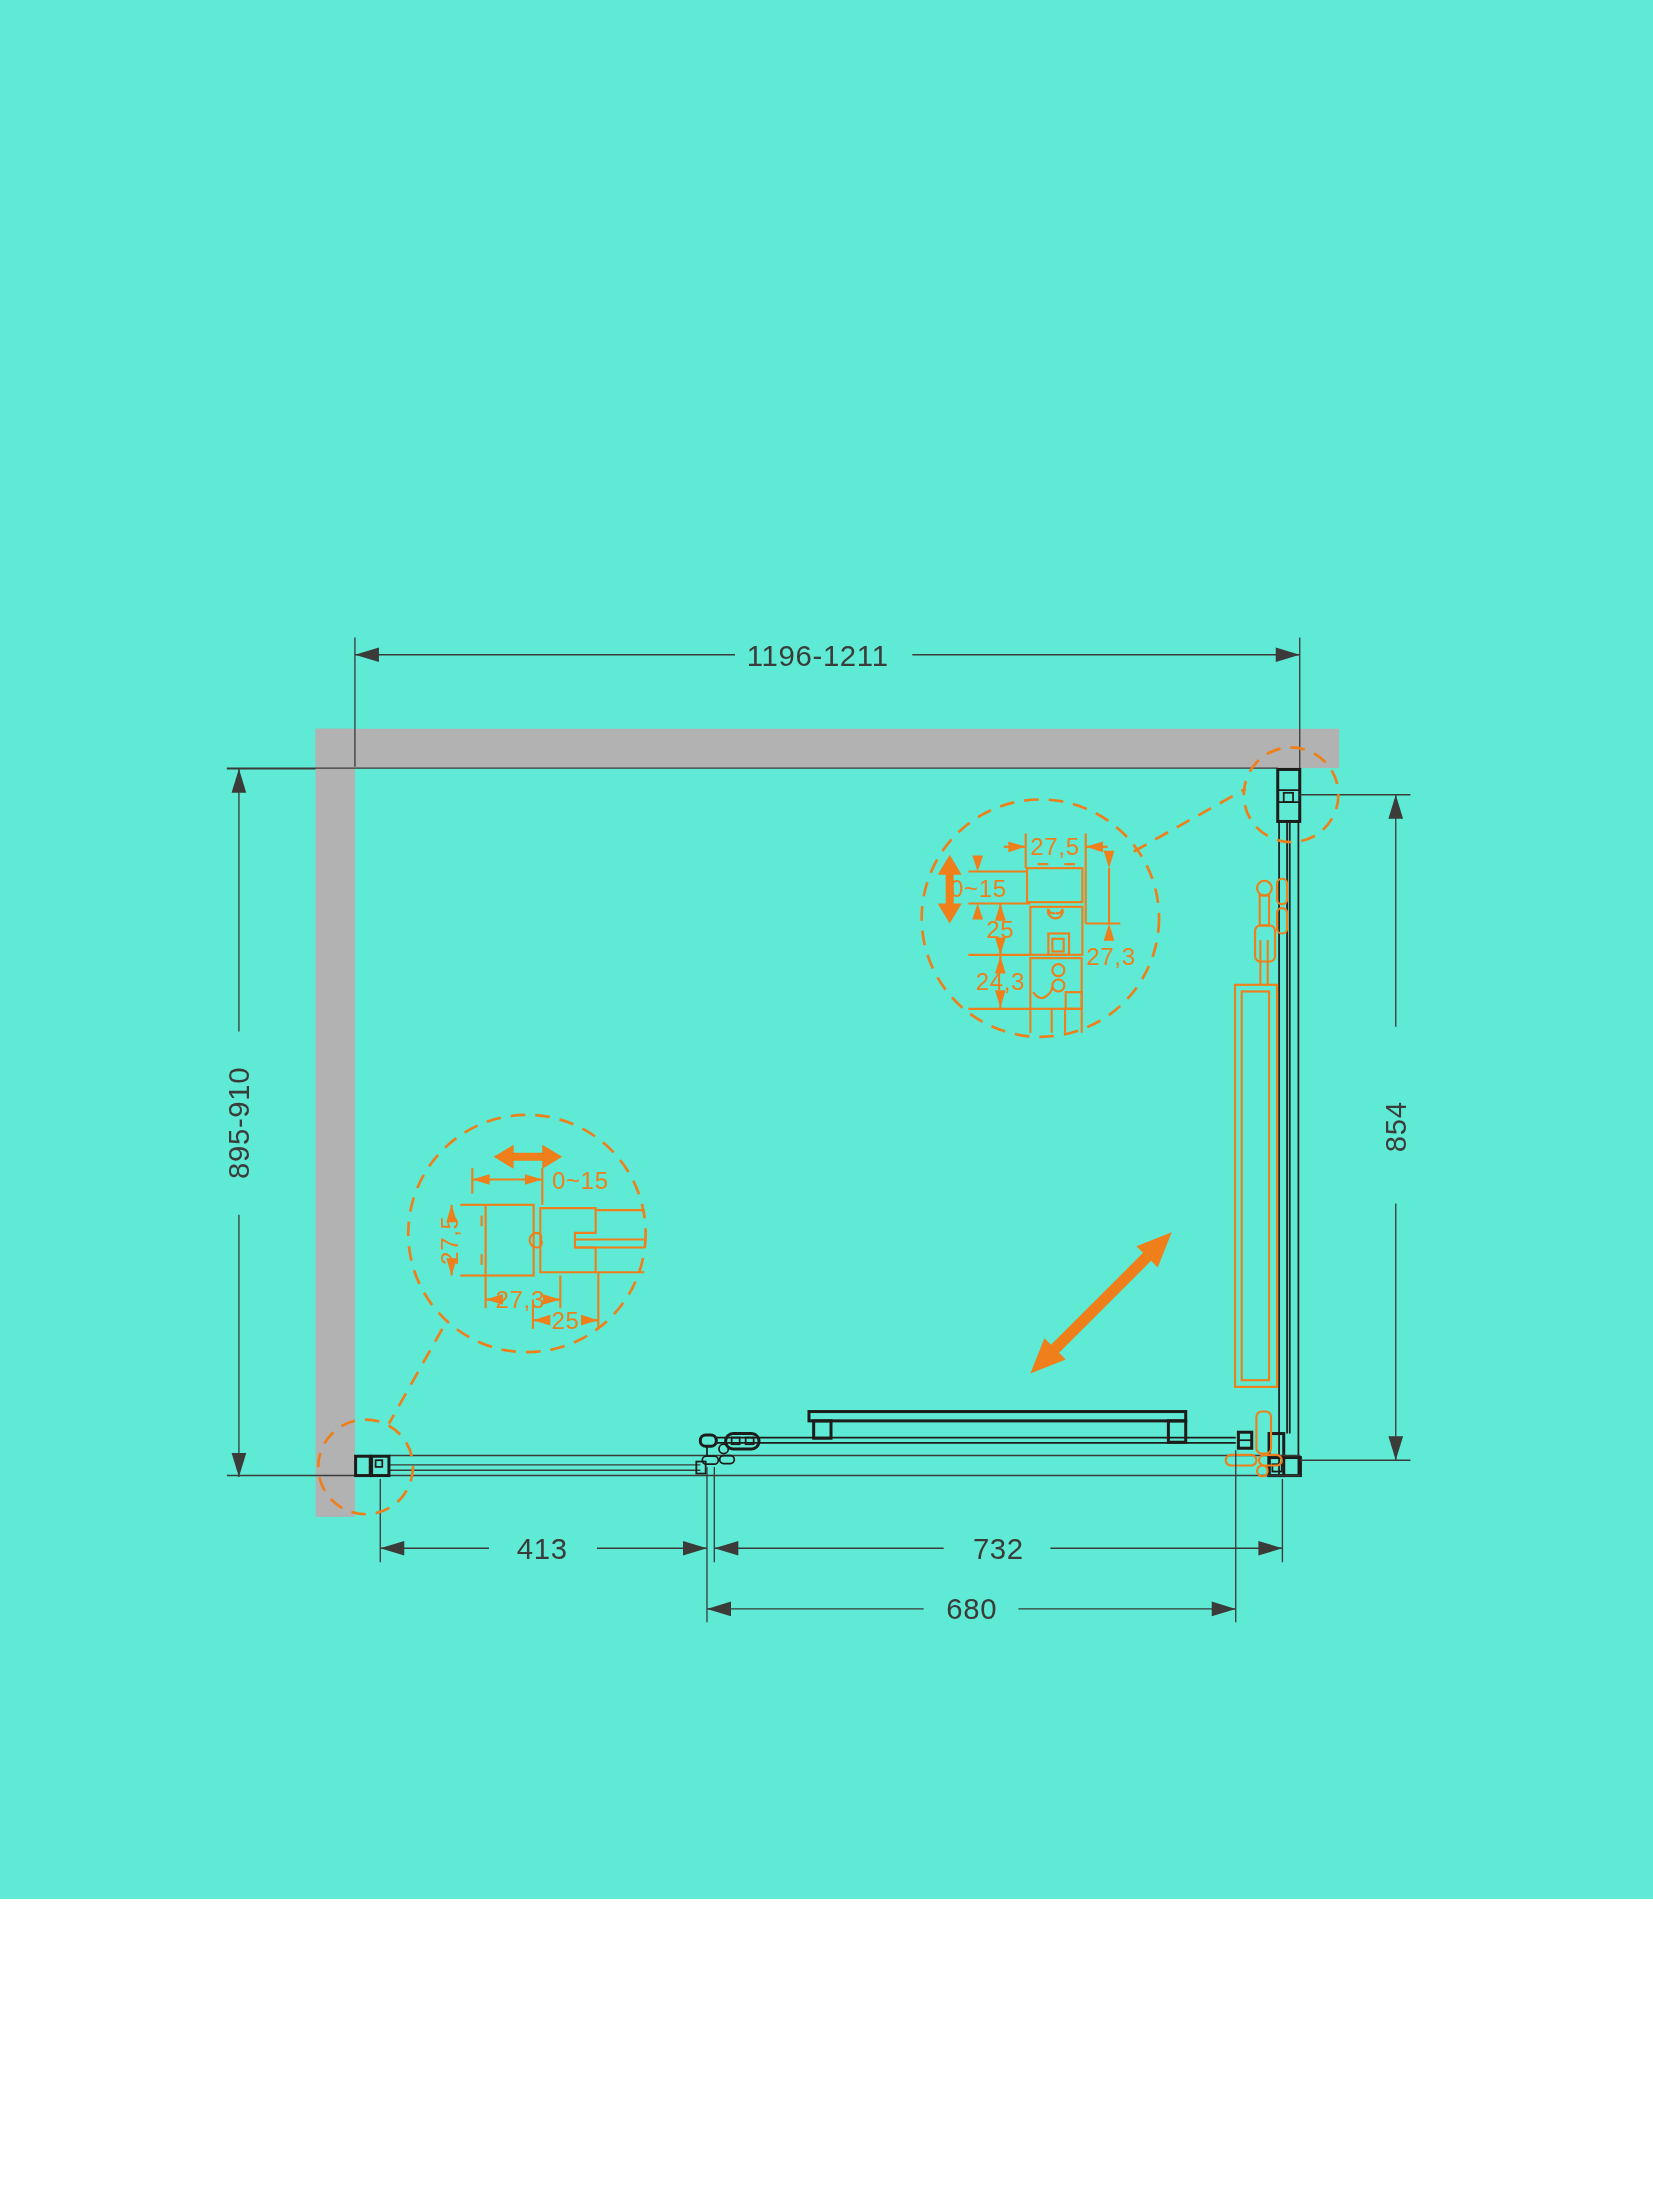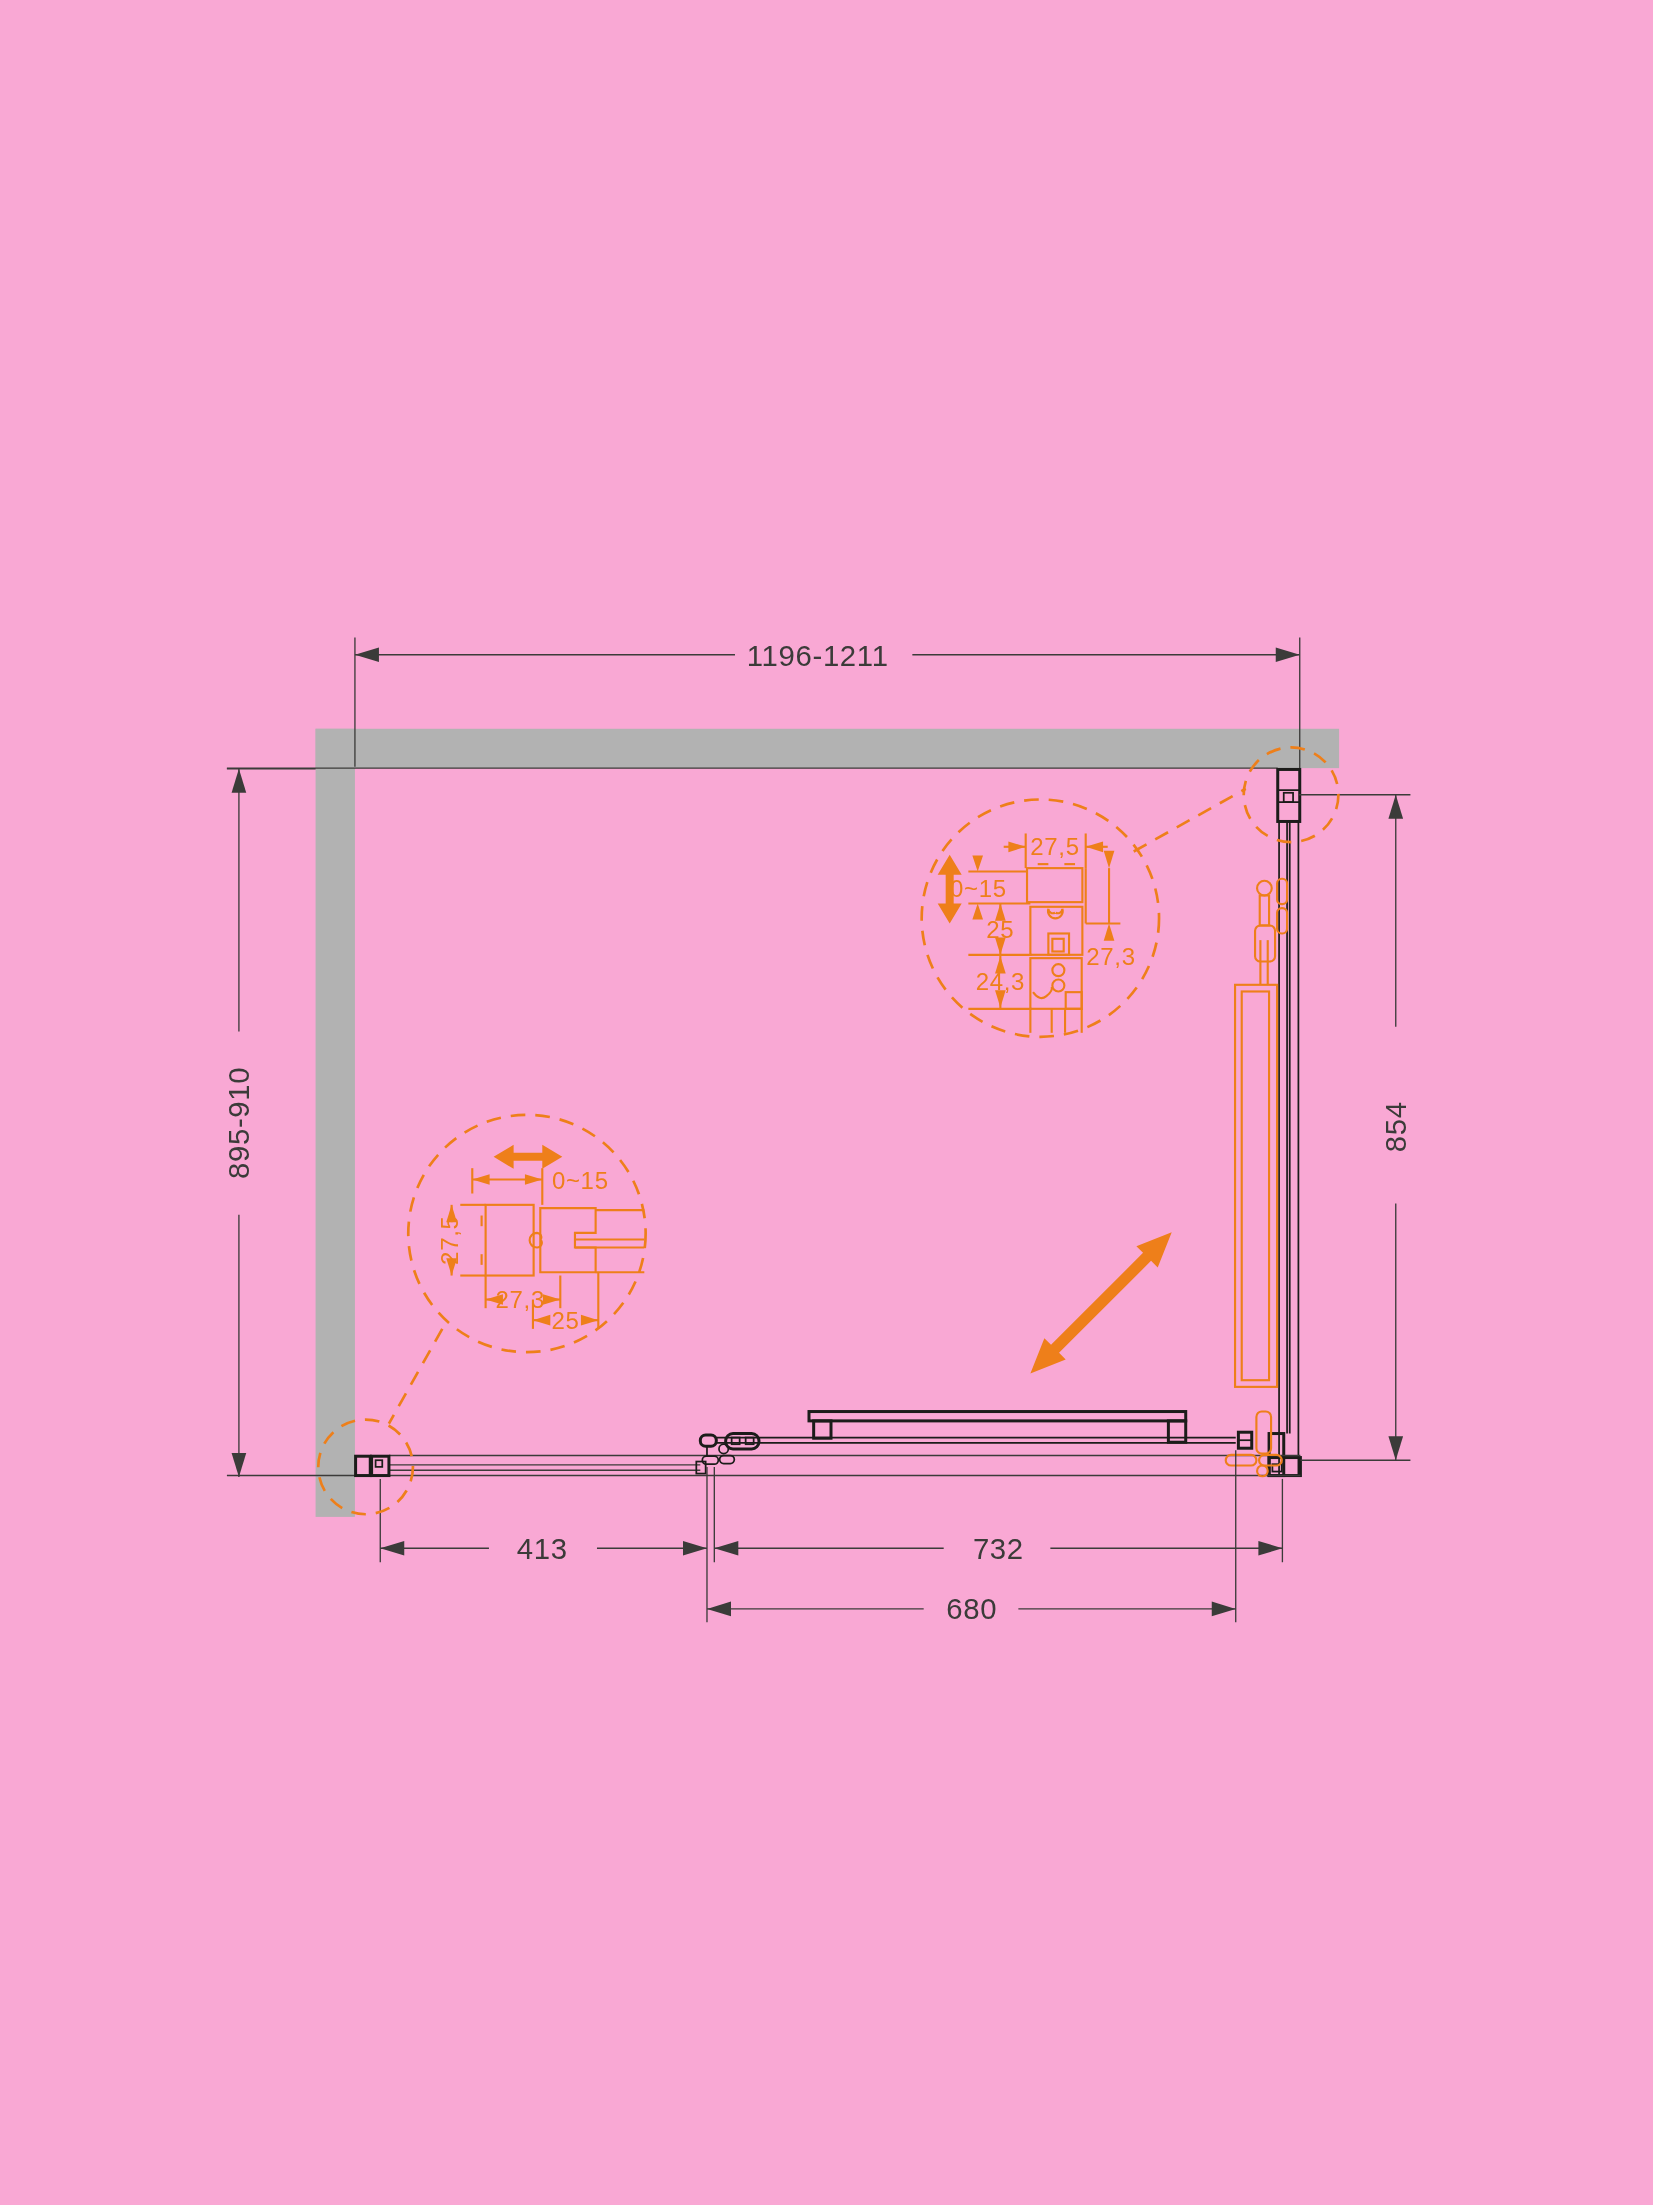--- a/index.html
+++ b/index.html
@@ -1,16 +1,16 @@
 <!DOCTYPE html>
 <html style="--accent: #EE7F1A; --wall: #B2B2B2; --line: #3B3B39; --profile: #1C1C1A;font-size:10.7px"><head>
 <meta charset="utf-8">
 <style>
   html,body{margin:0;padding:0;background:#ffffff;}
-  #stage{position:relative;width:1654px;height:2205px;background:#f9a8d4;overflow:hidden;
+  #stage{position:relative;width:1654px;height:1899px;background:#5eead4;overflow:hidden;
          font-family:"Liberation Sans", sans-serif;}
   svg{position:absolute;left:0;top:0;}
   text{font-family:"Liberation Sans", sans-serif;}
   .dimtxt{font-size:44px;fill:var(--line);letter-spacing:1px;}
   .dettxt{font-size:36px;fill:var(--accent);letter-spacing:1px;}
   .thin{stroke:var(--line);stroke-width:2.2;fill:none;}
   .dim{stroke:var(--line);stroke-width:2;fill:none;}
   .prof{stroke:var(--profile);stroke-width:4.5;fill:none;}
   .prof2{stroke:var(--profile);stroke-width:2.6;fill:none;}
   .arr{fill:var(--line);stroke:none;}

